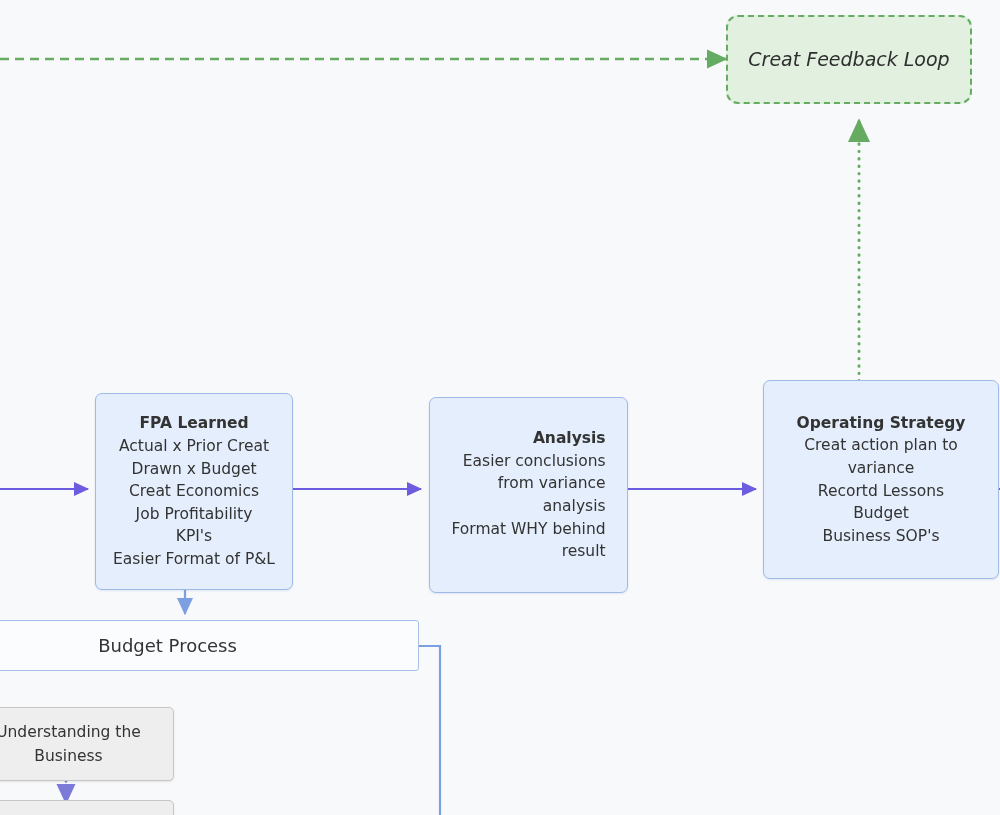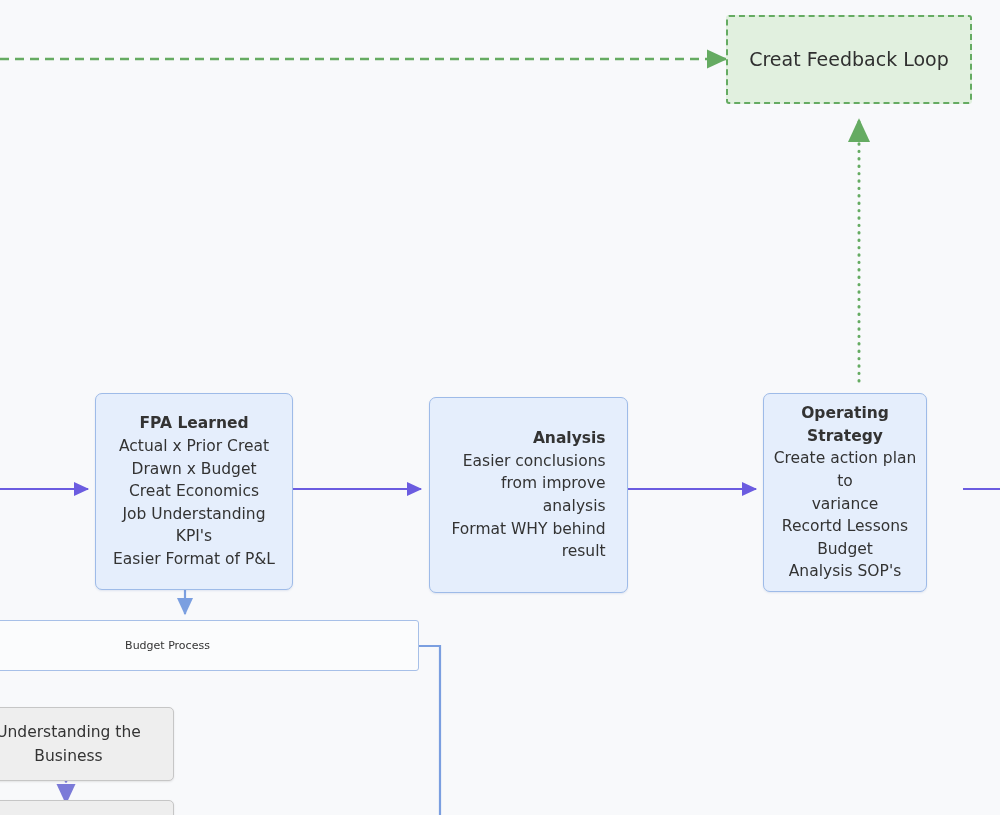--- a/index.html
+++ b/index.html
@@ -45,35 +45,36 @@
     padding: 0 7px;
   }
   .node-process .ntitle {
     font-weight: bold;
     display: block;
   }
   
   .node-feedback {
     background: #e1f0df;
     border: 2.4px dashed #65ab62;
-    border-radius: 3px;
+    border-radius: 12px;
+    font-style: italic;
   }
   .node-feedback .ntext {
     font-size: 19px;
     line-height: 25px;
     color: #2f2f2f;
   }
   
   .node-wide {
     background: #fbfcfd;
     border: 1.2px solid #a7c0e8;
     border-radius: 3px;
   }
   .node-wide .ntext {
-    font-size: 11px;
+    font-size: 18px;
     line-height: 22px;
   }
   
   .node-gray {
     background: #eeeeee;
     border: 1.1px solid #c6c6c6;
     border-radius: 5px;
     box-shadow: 0 1px 2px rgba(140,140,140,.2);
   }
   .node-gray .ntext {
@@ -143,45 +144,45 @@
   <div class="node node-feedback" style="left:726px; top:15px; width:246px; height:89px;">
     <div class="ntext">Creat Feedback Loop</div>
   </div>
 
   <div class="node node-process" style="left:95px; top:393px; width:198px; height:197px;">
     <div class="ntext">
       <span class="ntitle">FPA Learned</span>
       <span>Actual x Prior Creat</span><br>
       <span>Drawn x Budget</span><br>
       <span>Creat Economics</span><br>
-      <span>Job Understanding</span><br>
+      <span>Job Profitability</span><br>
       <span>KPI's</span><br>
       <span>Easier Format of P&amp;L</span>
     </div>
   </div>
 
   <div class="node node-process" style="left:429px; top:397px; width:199px; height:196px;text-align:right;">
     <div class="ntext">
       <span class="ntitle">Analysis</span>
       <span>Easier conclusions</span><br>
-      <span>from improve</span><br>
+      <span>from variance</span><br>
       <span>analysis</span><br>
       <span>Format WHY behind</span><br>
       <span>result</span>
     </div>
   </div>
 
-  <div class="node node-process" style="left:763px; top:393px; width:164px; height:199px;">
+  <div class="node node-process" style="left:763px; top:380px; width:236px; height:199px;">
     <div class="ntext">
       <span class="ntitle">Operating Strategy</span>
-      <span>Create action plan to</span><br>
+      <span>Creat action plan to</span><br>
       <span>variance</span><br>
       <span>Recortd Lessons</span><br>
       <span>Budget</span><br>
-      <span>Analysis SOP's</span>
+      <span>Business SOP's</span>
     </div>
   </div>
 
   <div class="node node-wide" style="left:-84px; top:620px; width:503px; height:51px;">
     <div class="ntext">Budget Process</div>
   </div>
 
   <div class="node node-gray" style="left:-37px; top:707px; width:211px; height:74px;">
     <div class="ntext">Understanding the Business</div>
   </div>

